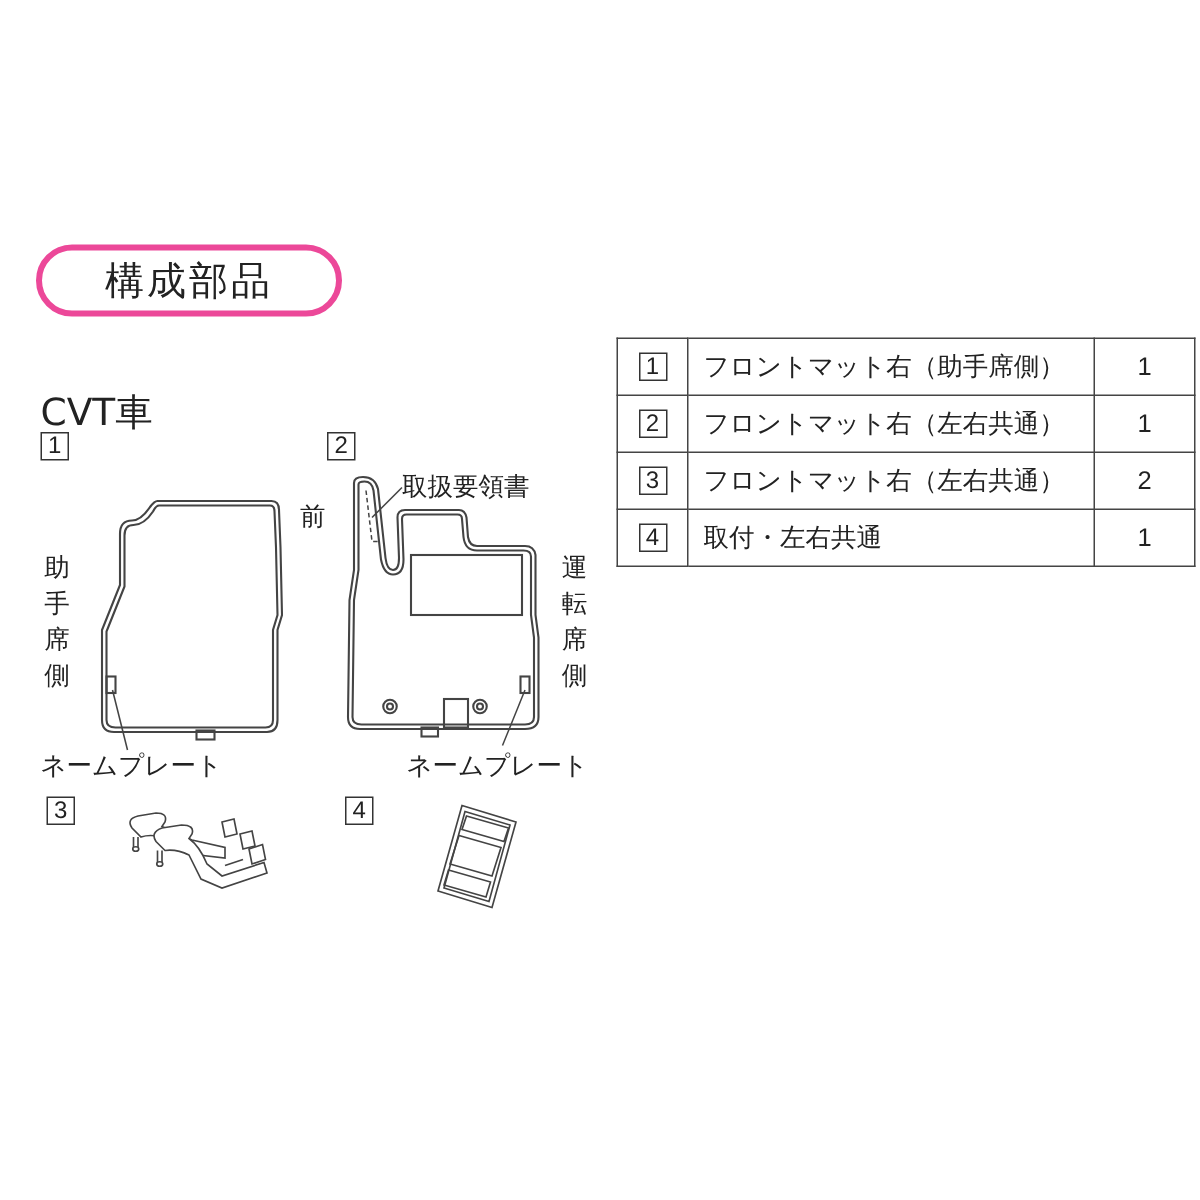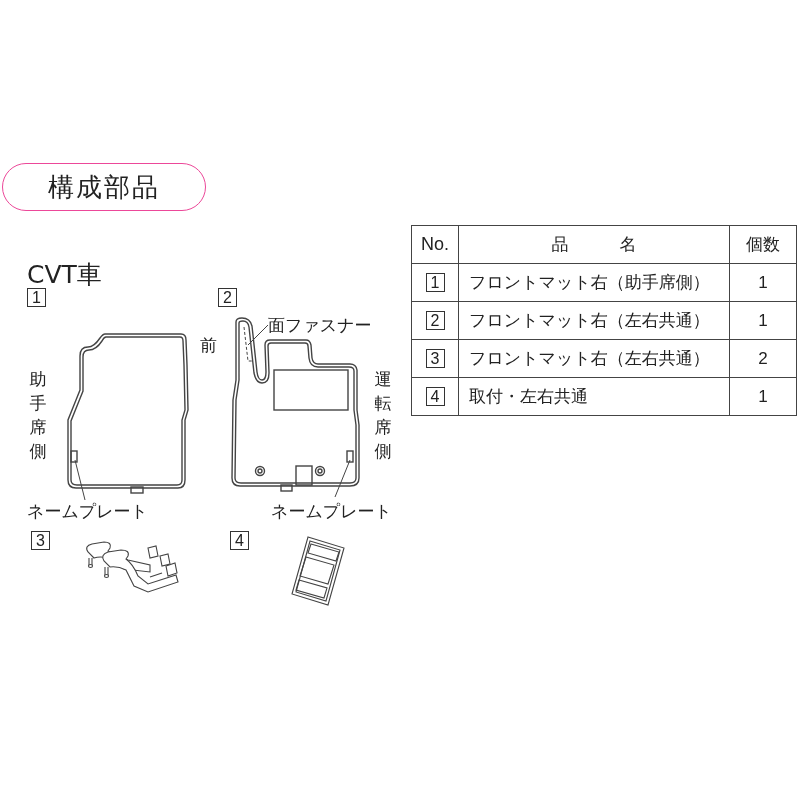--- a/index.html
+++ b/index.html
@@ -2,22 +2,22 @@
 <html><head>
 <meta charset="utf-8">
 <style>
   html, body { margin: 0; padding: 0; }
   body {
     width: 800px; height: 800px; background: #ffffff; position: relative; overflow: hidden;
     font-family: "DejaVu Sans", "Liberation Sans", sans-serif; color: #222;
   }
   .abs { position: absolute; }
   .pill {
-    left: 2px; top: 163px; width: 204px; height: 48px;
-    border: 1px solid #ec4899; border-radius: 26px; box-sizing: border-box;
+    left: 24px; top: 163px; width: 204px; height: 48px;
+    border: 4px solid #ec4899; border-radius: 26px; box-sizing: border-box;
     display: flex; align-items: center; justify-content: center;
     font-size: 26px; letter-spacing: 2px; color: #222;
   }
   .txt { font-size: 17px; color: #222; line-height: 1; white-space: nowrap; }
   .vtxt { font-size: 17px; color: #222; line-height: 24px; width: 18px; text-align: center; }
   .numbox {
     width: 19px; height: 19px; border: 1.3px solid #333; box-sizing: border-box;
     display: flex; align-items: center; justify-content: center;
     font-size: 16px; line-height: 1; color: #222; font-family: "Liberation Sans", sans-serif;
   }
@@ -67,21 +67,21 @@
 </div>
 
 <div class="abs txt" style="left:27px; top:503px;">ネームプレート</div>
 
 <div class="abs txt" style="left:200px; top:337px;">前</div>
 
 <div class="abs numbox" style="left:218px; top:288px;">
   <span>2</span>
 </div>
 
-<div class="abs txt" style="left:268px; top:317px;">面ファスナー</div>
+<div class="abs txt" style="left:268px; top:317px;">取扱要領書</div>
 
 <svg style="left:0;top:0;" width="800" height="800">
   <g fill="none" stroke="#444" stroke-width="1.4">
     <path d="M236,322 Q236,318 242,318 Q250,318 252,326 L257,372 Q258,380 262,380 Q266,380 266,372 L265,345 Q265,340 270,340 L306,340 Q310,340 311,345 L312,358 Q313,364 318,364 L350,364 Q356,364 357,370 L357,410 L359,425 L359,478 Q359,486 350,486 L240,486 Q232,486 232,478 L233,400 L236,380 Z"></path>
     <path d="M239,323 Q239,321 243,321 Q248,321 249,327 L254,373 Q256,383 262,383 Q269,383 269,373 L268,346 Q268,343 271,343 L305,343 Q308,343 308,346 L309,358 Q310,367 318,367 L349,367 Q354,367 354,371 L354,410 L356,425 L356,478 Q356,483 350,483 L241,483 Q235,483 235,478 L236,400 L239,380 Z"></path>
     <path d="M244,327 L248,361 L252,361" stroke-dasharray="3,2" stroke-width="1"></path>
     <path d="M248,345 L268,325" stroke-width="1"></path>
     <rect x="274" y="370" width="74" height="40"></rect>
     <circle cx="260" cy="471" r="4.5"></circle>
       <circle cx="260" cy="471" r="2"></circle>
@@ -135,25 +135,20 @@
     <path d="M308,537 L344,548 L328,605 L292,594 Z"></path>
     <path d="M310,541 L340,550 L326,601 L296,592 Z" fill="none"></path>
     <path d="M311,544 L339,552 L336,561 L308,553 Z" fill="none"></path>
     <path d="M306,557 L334,565 L328,584 L300,576 Z" fill="none"></path>
     <path d="M299,580 L327,588 L324,598 L296,590 Z" fill="none"></path>
   </g>
 </svg>
 
 <table class="parts">
   <tbody>
-      <tr>
-    <th class="c-no hdr-no">No.</th>
-    <th class="c-name c-name-h" style="padding-left:0 !important;">品　　　名</th>
-    <th class="c-cnt" style="font-family:'DejaVu Sans',sans-serif;">個数</th>
-  </tr>
   <tr>
     <td class="c-no">
           <div class="numbox">1</div>
         </td>
     <td class="c-name">フロントマット右（助手席側）</td>
     <td class="c-cnt">1</td>
   </tr>
   <tr>
     <td class="c-no">
           <div class="numbox">2</div>

